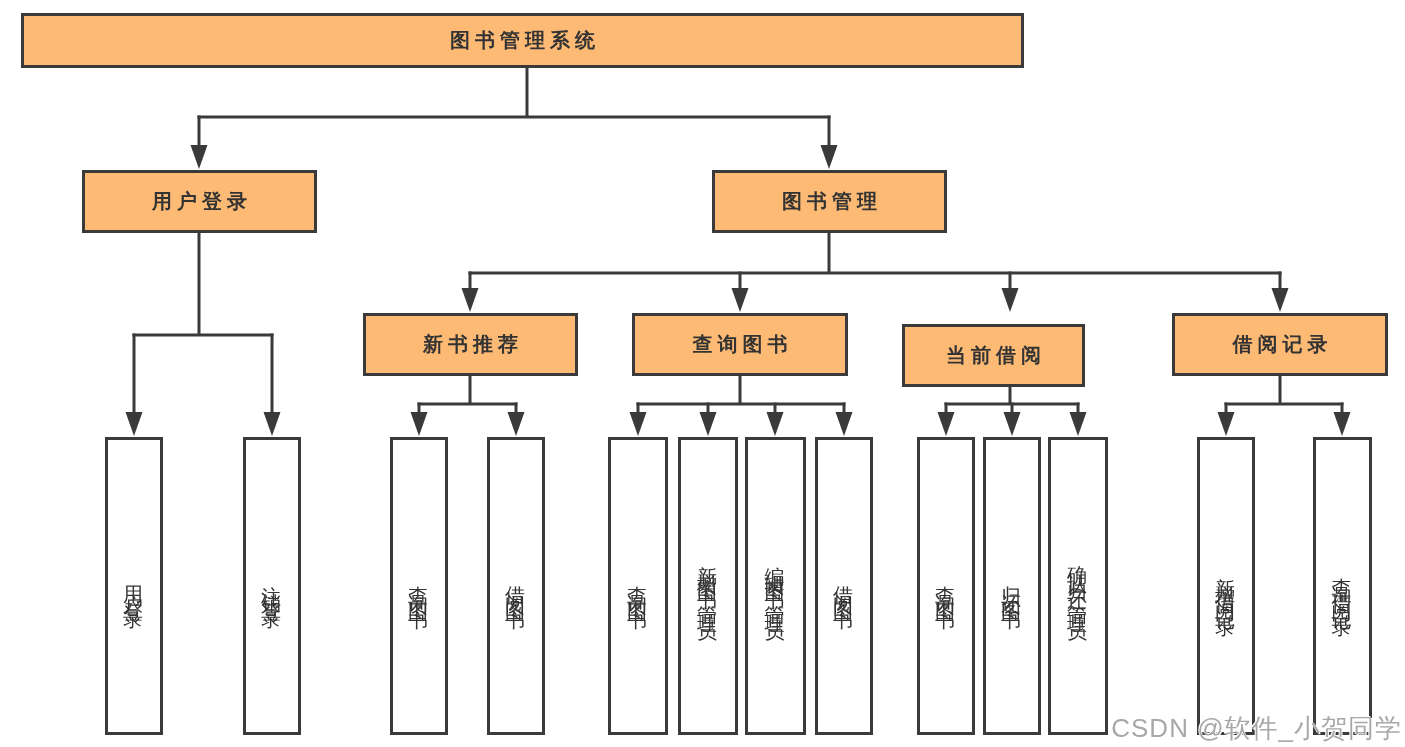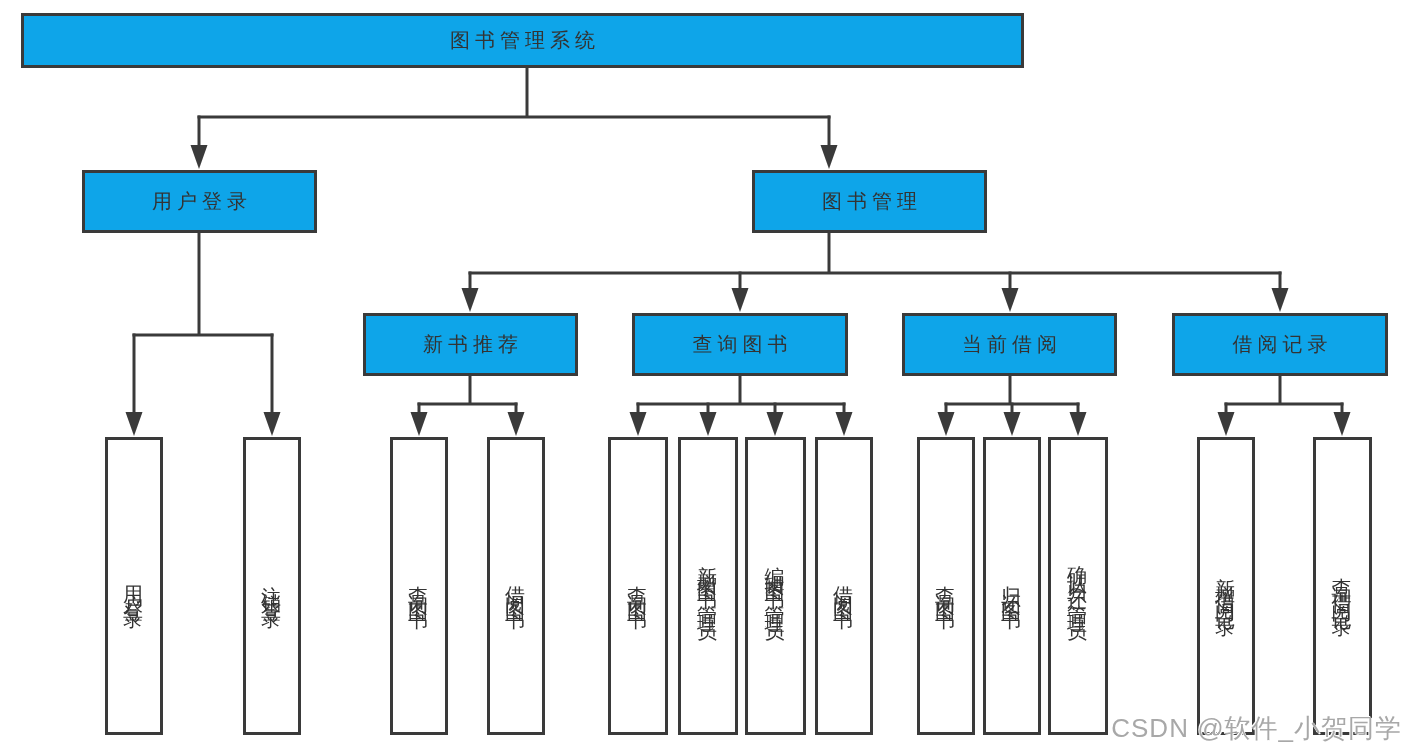--- a/index.html
+++ b/index.html
@@ -14,29 +14,30 @@
   #connectors {
     position: absolute;
     left: 0; top: 0;
     width: 1405px; height: 747px;
     pointer-events: none;
   }
   .hbox {
     position: absolute;
     box-sizing: border-box;
     border: 3px solid #3a3a3a;
-    background: #0ea5e9;
+    background: #fdba74;
     display: flex;
     align-items: center;
     justify-content: center;
     font-size: 20px;
     letter-spacing: 5px;
     padding-left: 5px; 
     color: #333333;
     white-space: nowrap;
+    font-weight: bold;
   }
   .vbox {
     position: absolute;
     box-sizing: border-box;
     border: 3px solid #3a3a3a;
     background: #ffffff;
     display: flex;
     align-items: center;
     justify-content: center;
     writing-mode: vertical-rl;
@@ -138,25 +139,25 @@
       <line x1="1226" y1="402.5" x2="1226" y2="414"></line>
       <polygon points="1217.5,412 1234.5,412 1226,436"></polygon>
       <line x1="1342" y1="402.5" x2="1342" y2="414"></line>
       <polygon points="1333.5,412 1350.5,412 1342,436"></polygon>
     </g>
   </svg>
 
   <div class="hbox" style="left:21px; top:13px; width:1003px; height:55px;">图书管理系统</div>
 
   <div class="hbox" style="left:82px; top:170px; width:235px; height:63px;">用户登录</div>
-  <div class="hbox" style="left:752px; top:170px; width:235px; height:63px;">图书管理</div>
+  <div class="hbox" style="left:712px; top:170px; width:235px; height:63px;">图书管理</div>
 
   <div class="hbox" style="left:363px; top:313px; width:215px; height:63px;">新书推荐</div>
   <div class="hbox" style="left:632px; top:313px; width:216px; height:63px;">查询图书</div>
-  <div class="hbox" style="left:902px; top:313px; width:215px; height:63px;">当前借阅</div>
+  <div class="hbox" style="left:902px; top:324px; width:183px; height:63px;">当前借阅</div>
   <div class="hbox" style="left:1172px; top:313px; width:216px; height:63px;">借阅记录</div>
 
   <div class="vbox" style="left:105px;">用户登录</div>
   <div class="vbox" style="left:243px;">注销登录</div>
 
   <div class="vbox" style="left:390px;">查询图书</div>
   <div class="vbox" style="left:487px;">借阅图书</div>
 
   <div class="vbox" style="left:608px; width:60px;">查询图书</div>
   <div class="vbox" style="left:678px; width:60px;">新增图书（管理员）</div>

